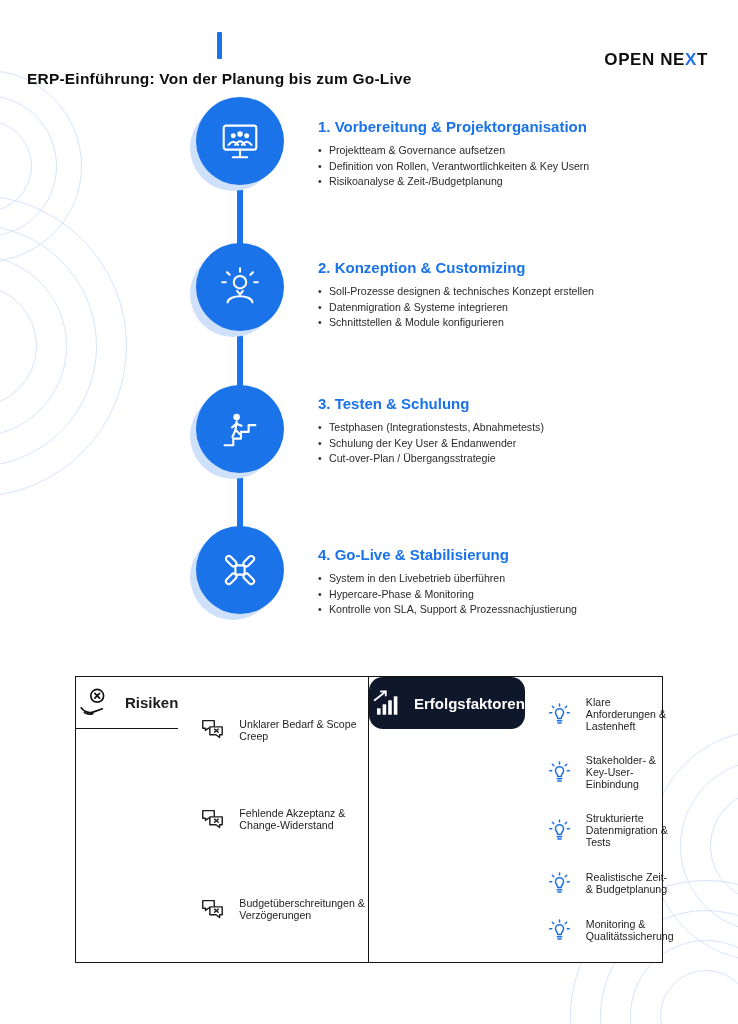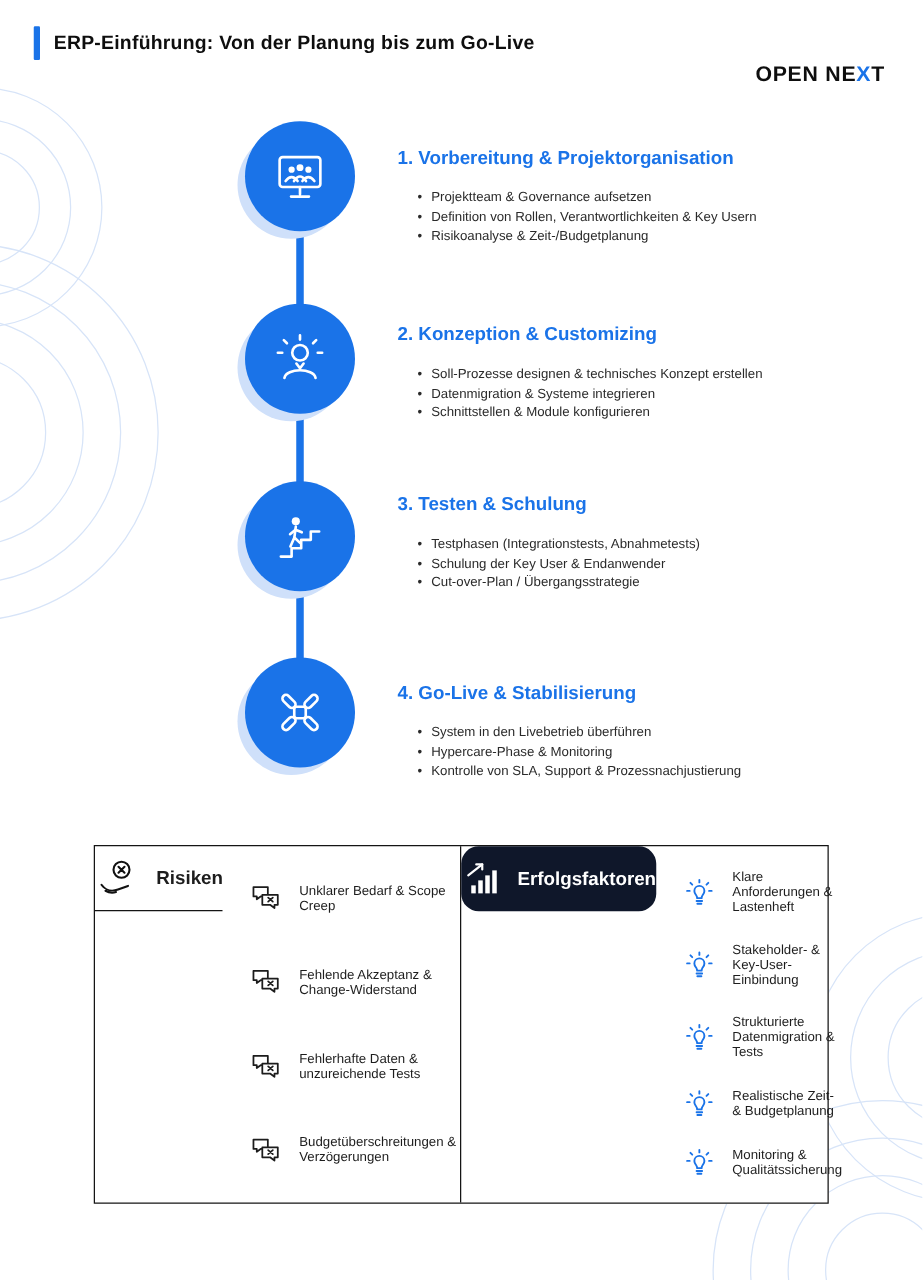--- a/index.html
+++ b/index.html
@@ -1,34 +1,34 @@
 <!DOCTYPE html>
 <html><head>
 <meta charset="utf-8">
 <style>
   html,body{margin:0;padding:0;background:#fff;}
   .page{position:relative;width:738px;height:1024px;background:#ffffff;overflow:hidden;
         font-family:"Liberation Sans",sans-serif;color:#1d1d1d;}
   
   .ring{position:absolute;border:1.5px solid #d7e4f8;border-radius:50%;z-index:0;}
   
-  .header{position:absolute;left:27px;top:21px;display:flex;align-items:center;gap:11px;z-index:3;}
+  .header{position:absolute;left:27px;top:32px;display:flex;align-items:center;gap:11px;z-index:3;flex-direction:column;}
   .accent-bar{width:5px;height:27px;background:#1a73e8;border-radius:1px;}
   .page-title{font-size:15.5px;font-weight:700;color:#0e0e0e;letter-spacing:.2px;}
   .logo{position:absolute;right:30px;top:50px;font-size:17px;font-weight:800;letter-spacing:.6px;color:#0e0e0e;z-index:3;}
   .logo .x{color:#1a73e8;}
   
   .tl-line{position:absolute;left:237px;top:141px;width:6px;height:429px;background:#1a73e8;z-index:1;}
   .tl-circle{position:absolute;left:196px;width:88px;height:88px;border-radius:50%;background:#1a73e8;
              display:flex;align-items:center;justify-content:center;z-index:2;
              box-shadow:-7px 7px 0 -1px #cfe0fa;}
   .tl-circle svg{width:46px;height:46px;}
   .step{position:absolute;left:318px;width:392px;z-index:2;}
   .step h2{margin:0 0 8px 0;font-size:15px;font-weight:700;color:#1a73e8;}
-  .step ul{margin:16px;padding:0;list-style:none;}
+  .step ul{margin:0;padding:0;list-style:none;}
   .step li{position:relative;padding-left:11px;font-size:10.6px;line-height:15.5px;color:#2a2a2a;}
   .step li::before{content:"•";position:absolute;left:0;top:0;color:#2a2a2a;}
   
   .matrix{position:absolute;left:75px;top:676px;width:588px;height:287px;border:1.6px solid #141414;
           display:flex;background:#fff;z-index:2;box-sizing:border-box;}
   .m-col{width:50%;display:flex;box-sizing:border-box;}
   .m-col.left{border-right:1.6px solid #141414;}
   .m-head{height:52px;flex:0 0 52px;display:flex;align-items:center;justify-content:center;gap:13px;box-sizing:border-box;}
   .m-head.left-h{border-bottom:1.6px solid #141414;}
   .m-head.right-h{background:#0f172a;color:#fff;border-radius:14px;}
@@ -174,28 +174,20 @@
               <path d="M16.3 12.6l4.2 3.6M20.5 12.6l-4.2 3.6"></path>
             </svg>
           <span>Fehlende Akzeptanz &amp; Change-Widerstand</span>
         </div>
         <div class="m-row">
           <svg width="25" height="23" viewBox="0 0 28 26" fill="none" stroke="#1c1c1c" stroke-width="1.6" stroke-linecap="round" stroke-linejoin="round">
               <path d="M3 3h13v8.5H9.5L6 14v-2.5H3z"></path>
               <path d="M11 10h14v9h-3v3l-4-3h-7z" fill="#fff"></path>
               <path d="M16.3 12.6l4.2 3.6M20.5 12.6l-4.2 3.6"></path>
             </svg>
-          <span>Fehlerhafte Daten &amp; unzureichende Tests</span>
-        </div>
-        <div class="m-row">
-          <svg width="25" height="23" viewBox="0 0 28 26" fill="none" stroke="#1c1c1c" stroke-width="1.6" stroke-linecap="round" stroke-linejoin="round">
-              <path d="M3 3h13v8.5H9.5L6 14v-2.5H3z"></path>
-              <path d="M11 10h14v9h-3v3l-4-3h-7z" fill="#fff"></path>
-              <path d="M16.3 12.6l4.2 3.6M20.5 12.6l-4.2 3.6"></path>
-            </svg>
           <span>Budgetüberschreitungen &amp; Verzögerungen</span>
         </div>
       </div>
     </div>
 
     <div class="m-col">
       <div class="m-head right-h">
         <svg width="32" height="29" viewBox="0 0 40 36" fill="none" stroke="#fff" stroke-width="2.2" stroke-linecap="round" stroke-linejoin="round">
           <rect x="10" y="24" width="4.5" height="8" fill="#fff" stroke="none"></rect>
           <rect x="17" y="19" width="4.5" height="13" fill="#fff" stroke="none"></rect>

